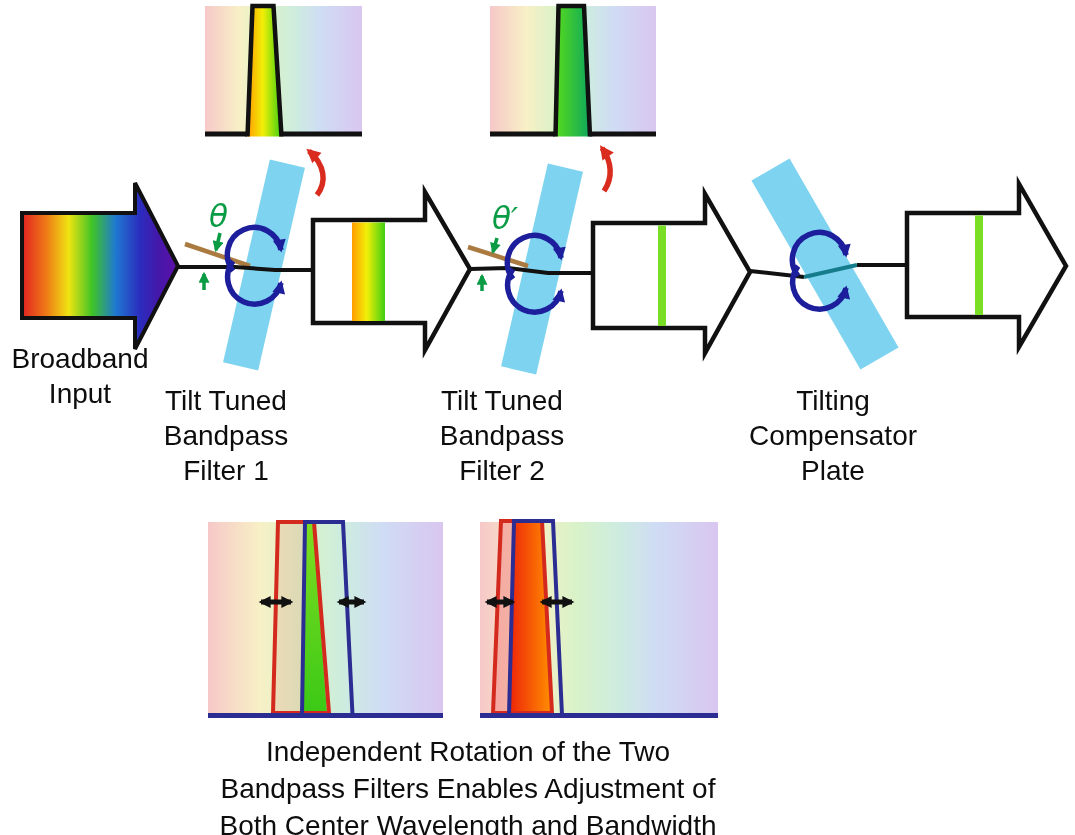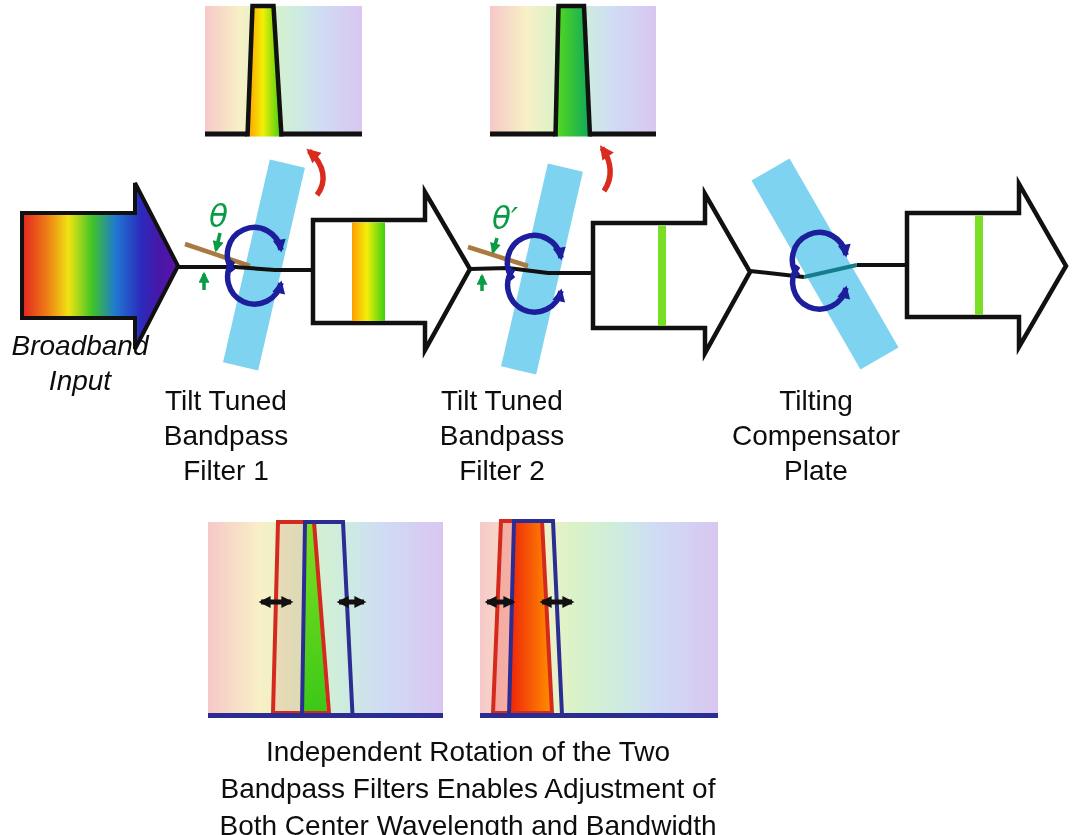--- a/index.html
+++ b/index.html
@@ -154,32 +154,32 @@
     <polygon points="501,521 542,521 552,713 493,713" fill="rgba(238,70,80,0.30)"></polygon>
     <polygon points="514,523 542,523 552,711 509,711" fill="url(#gOverlapRed)"></polygon>
     <polygon points="501,521 542,521 552,713 493,713" fill="none" stroke="#d42a1e" stroke-width="4"></polygon>
     <path d="M509 715 L514 521 L553 521 L562 715" fill="none" stroke="#2b2d93" stroke-width="4"></path>
     <path d="M480 715.5 H718" stroke="#2b2d93" stroke-width="5"></path>
     <path d="M487 602 H513" stroke="#111" stroke-width="5" marker-start="url(#mBlackS)" marker-end="url(#mBlackE)"></path>
     <path d="M542 602 H572" stroke="#111" stroke-width="5" marker-start="url(#mBlackS)" marker-end="url(#mBlackE)"></path>
   </g>
 </svg>
 
-<div class="label" style="left:0px;top:328px;width:160px;font-style:italic;">Broadband
+<div class="label" style="left:0px;top:341px;width:160px;">Broadband
 Input</div>
 
 <div class="label" style="left:136px;top:383px;width:180px;">Tilt Tuned
 Bandpass
 Filter 1</div>
 
 <div class="label" style="left:412px;top:383px;width:180px;">Tilt Tuned
 Bandpass
 Filter 2</div>
 
-<div class="label" style="left:701px;top:383px;width:230px;">Tilting
+<div class="label" style="left:718px;top:383px;width:230px;">Tilting
 Compensator
 Plate</div>
 
 <div class="label caption" style="left:178px;top:733px;width:580px;">Independent Rotation of the Two
 Bandpass Filters Enables Adjustment of
 Both Center Wavelength and Bandwidth</div>
 
 <div class="greek" style="left:209px;top:201px;">θ</div>
 
 <div class="greek" style="left:492px;top:203px;">θ′</div>

